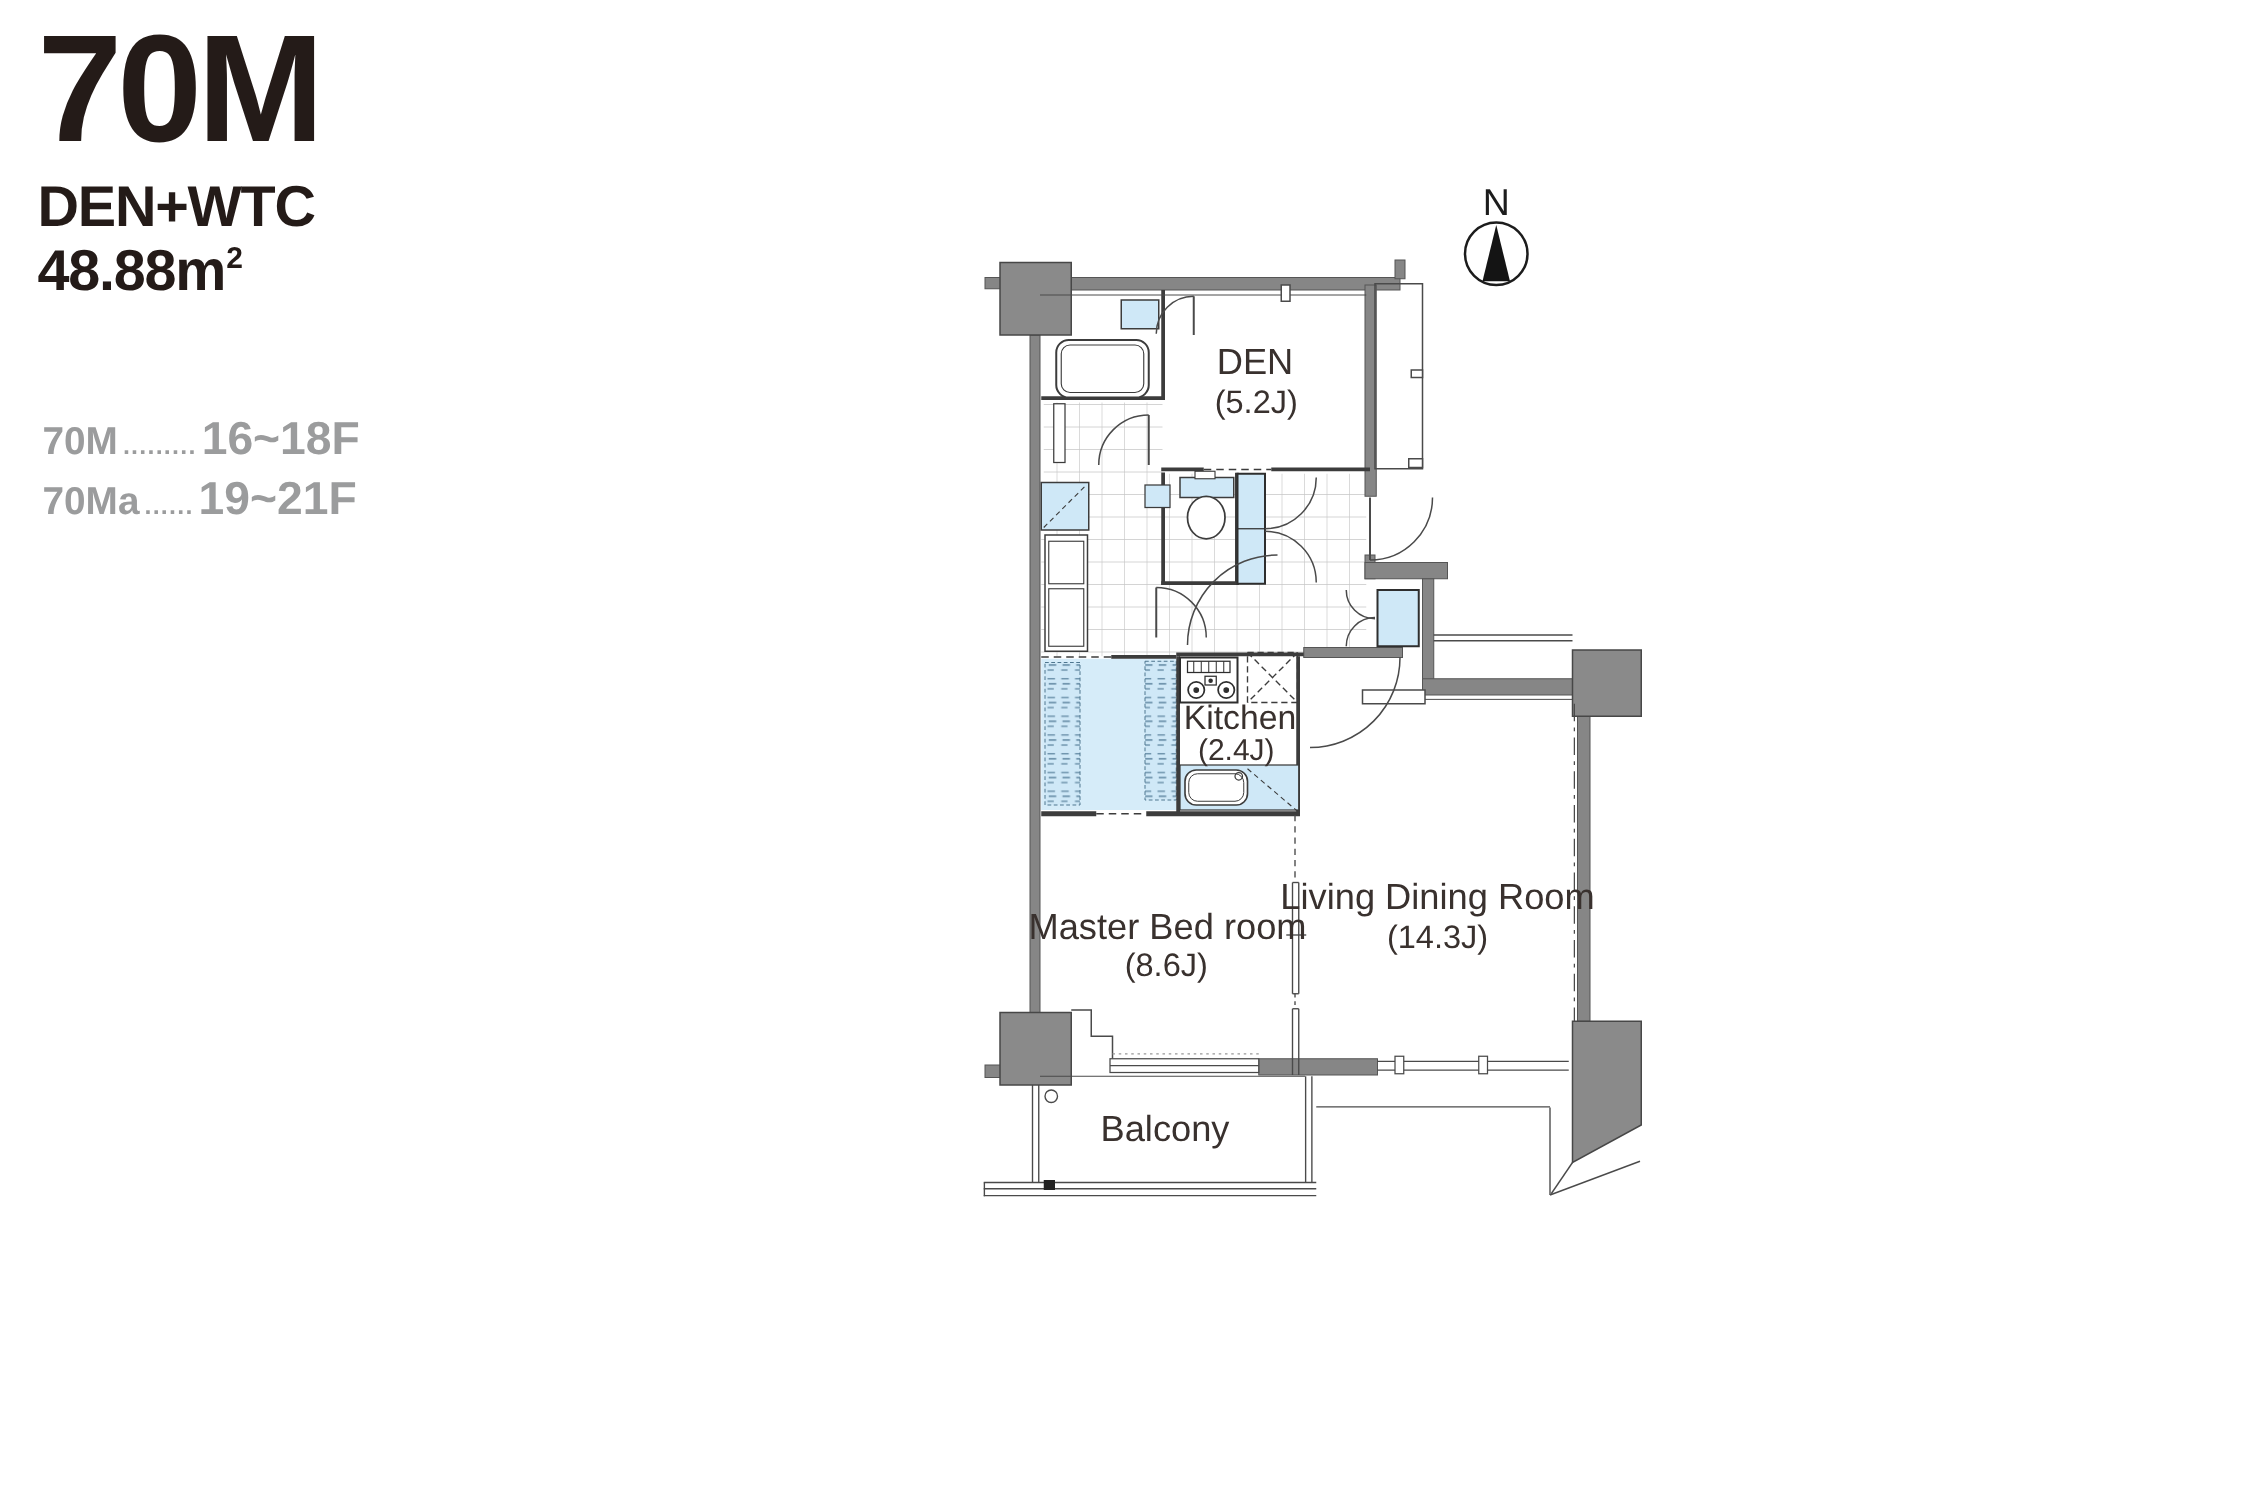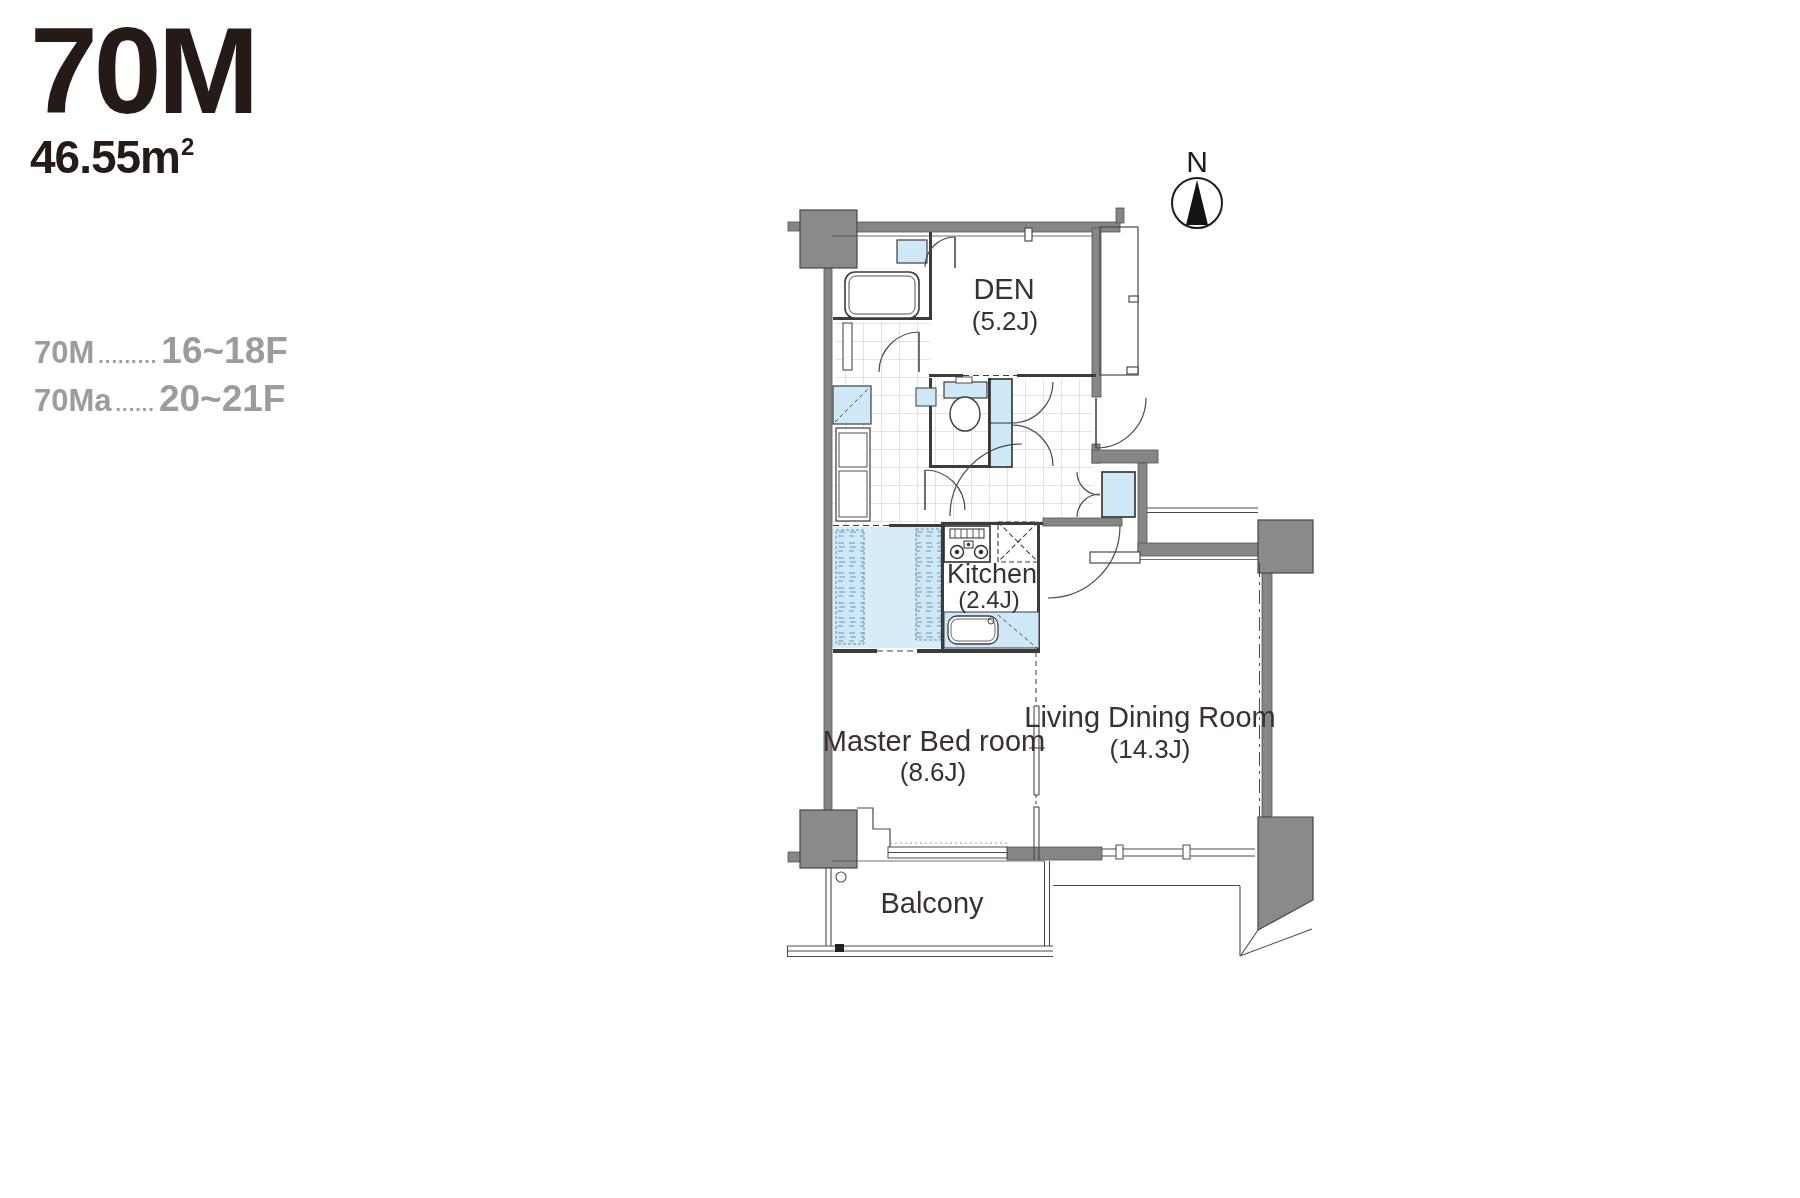--- a/index.html
+++ b/index.html
@@ -22,33 +22,34 @@
   .kitsz{font-size:24px;}
   .nlbl{font-size:30px;fill:#1c1c1c;}
 </style>
 </head>
 <body>
 
 <div class="page">
 
   <div class="title-block">
     <div class="plan-code">70M</div>
-    <div class="plan-area"><span>46.55m</span><sup>2</sup></div>
+    <div class="plan-type">DEN+WTC</div>
+    <div class="plan-area"><span>48.88m</span><sup>2</sup></div>
   </div>
 
   <div class="floor-listing">
     <div class="floor-row">
       <span class="floor-label">70M</span>
       <span class="floor-dots">.........</span>
       <span class="floor-range">16~18F</span>
     </div>
     <div class="floor-row">
       <span class="floor-label">70Ma</span>
       <span class="floor-dots">......</span>
-      <span class="floor-range">20~21F</span>
+      <span class="floor-range">19~21F</span>
     </div>
   </div>
 
   <svg width="1800" height="1198" viewBox="0 0 1800 1198">
     <defs>
       <pattern id="tile" width="18" height="18" patternUnits="userSpaceOnUse">
         <path d="M18,0 L18,18 M0,18 L18,18" stroke="#c6c6c6" stroke-width="1" fill="none"></path>
       </pattern>
       <pattern id="hang" width="11" height="15" patternUnits="userSpaceOnUse">
         <rect width="11" height="15" fill="#cfe8f7"></rect>

